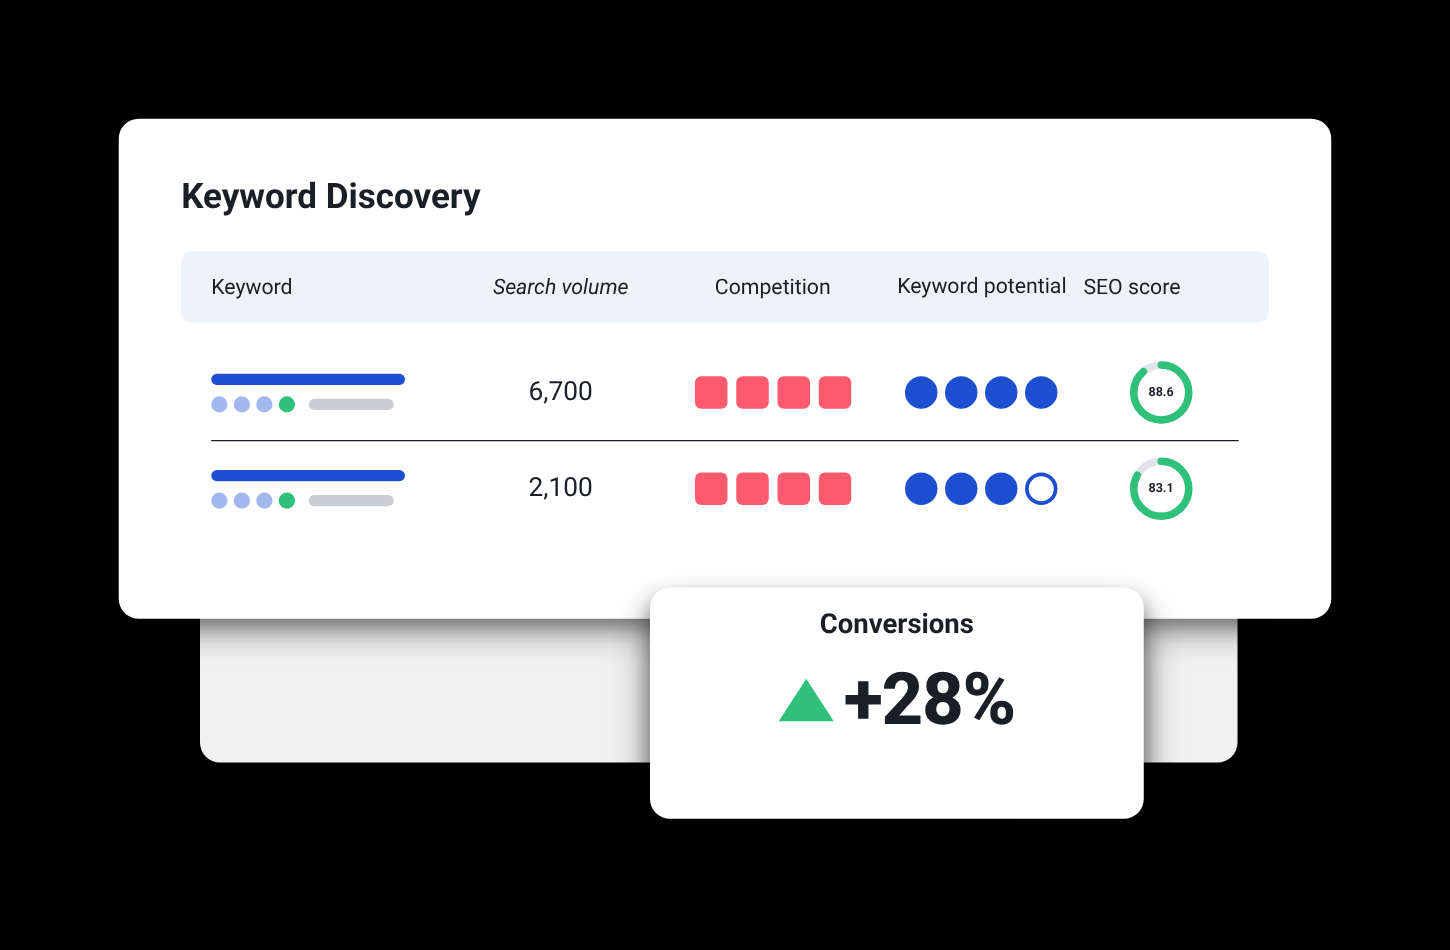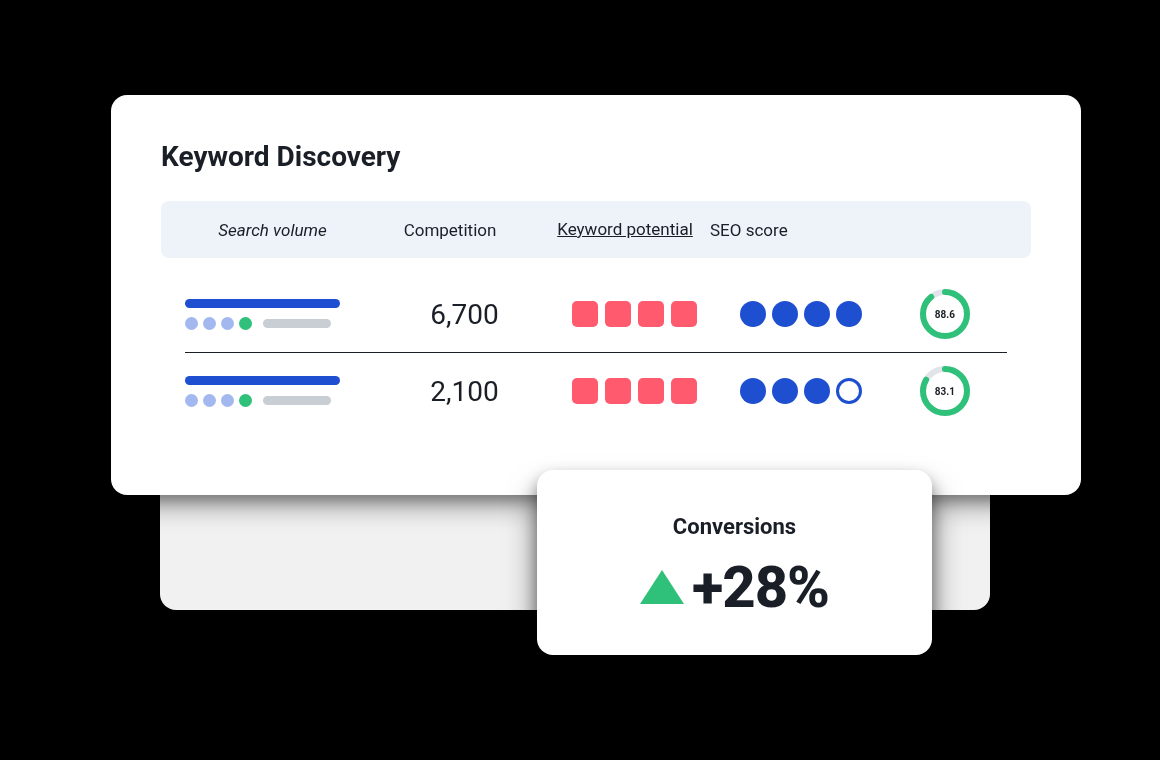--- a/index.html
+++ b/index.html
@@ -30,21 +30,20 @@
     .main-card {
       position: absolute;
       left: 95px;
       top: 95px;
       width: 970px;
       height: 400px;
       background: #ffffff;
       border-radius: 16px;
       padding: 45px 50px 30px 50px;
       box-shadow: 0 12px 25px rgba(0,0,0,0.35), 0 6px 12px rgba(0,0,0,0.25);
-      margin-left: 16px;
     }
     
     .card-title {
       font-size: 28px;
       font-weight: 700;
       color: #1a1e26;
       margin-bottom: 28px;
     }
     
     .table-header {
@@ -57,21 +56,21 @@
     }
     
     .col {
       font-size: 17px;
       color: #1a1e26;
     }
     
     .col-keyword { width: 205px; }
     .col-volume { width: 175px; text-align: center; font-style: italic; }
     .col-competition { width: 180px; text-align: center; }
-    .col-potential { width: 170px; text-align: center; line-height: 1.25; text-decoration: underline; }
+    .col-potential { width: 170px; text-align: center; line-height: 1.25; }
     .col-score { width: 130px; text-align: left; }
     
     .table-row {
       display: flex;
       align-items: center;
       padding: 12px 24px;
     }
     
     .row-divider {
       border-bottom: 1px solid #1a1e26;
@@ -109,21 +108,21 @@
       width: 68px;
       height: 9px;
       background: #c9cdd4;
       border-radius: 5px;
       margin-left: 6px;
     }
     
     .volume-cell {
       width: 175px;
       text-align: center;
-      font-size: 28px;
+      font-size: 21px;
       font-weight: 400;
       color: #1a1e26;
     }
     
     .competition-cell {
       width: 180px;
       display: flex;
       justify-content: center;
       gap: 7px;
     }
@@ -171,27 +170,27 @@
       top: 50%;
       left: 50%;
       transform: translate(-50%, -50%);
       font-size: 10px;
       font-weight: 700;
       color: #1a1e26;
     }
     
     .conversions-card {
       position: absolute;
-      left: 537px;
+      left: 520px;
       top: 470px;
       width: 395px;
       height: 185px;
       background: #ffffff;
       border-radius: 16px;
-      padding: 44px 40px;
+      padding: 17px 40px;
       box-shadow: 0 20px 30px rgba(0,0,0,0.5), 0 8px 15px rgba(0,0,0,0.35);
     }
     
     .conversions-title {
       font-size: 22px;
       font-weight: 700;
       color: #1a1e26;
       text-align: center;
       margin-bottom: 14px;
     }
@@ -220,20 +219,21 @@
   </style>
 </head>
 <body>
 
 <div class="background-card"></div>
 
 <div class="main-card">
   <h1 class="card-title">Keyword Discovery</h1>
 
   <div class="table-header">
+    <div class="col col-keyword">Keyword</div>
     <div class="col col-volume">Search volume</div>
     <div class="col col-competition">Competition</div>
     <div class="col col-potential">Keyword potential</div>
     <div class="col col-score">SEO score</div>
   </div>
 
   <div class="table-row">
     <div class="keyword-cell">
       <div class="keyword-bar"></div>
       <div class="keyword-dots">

